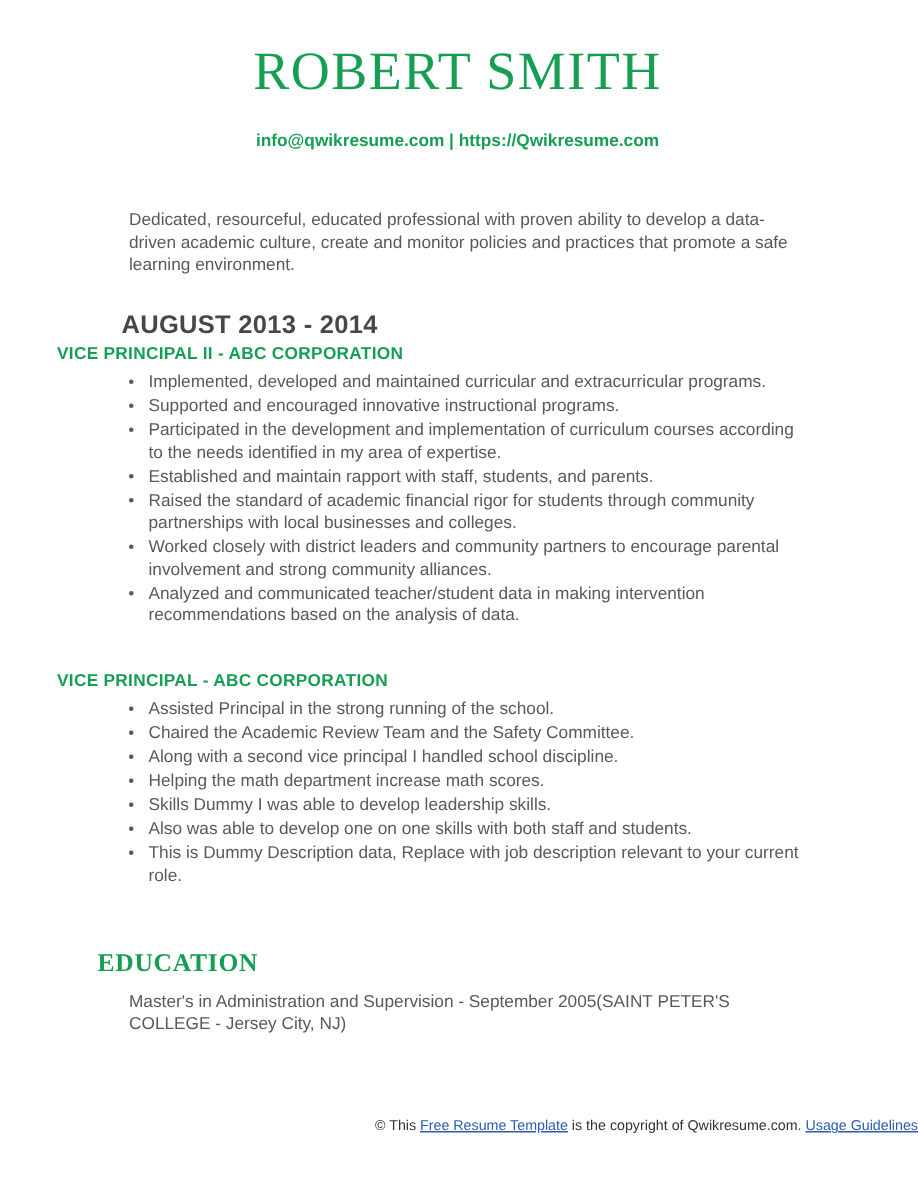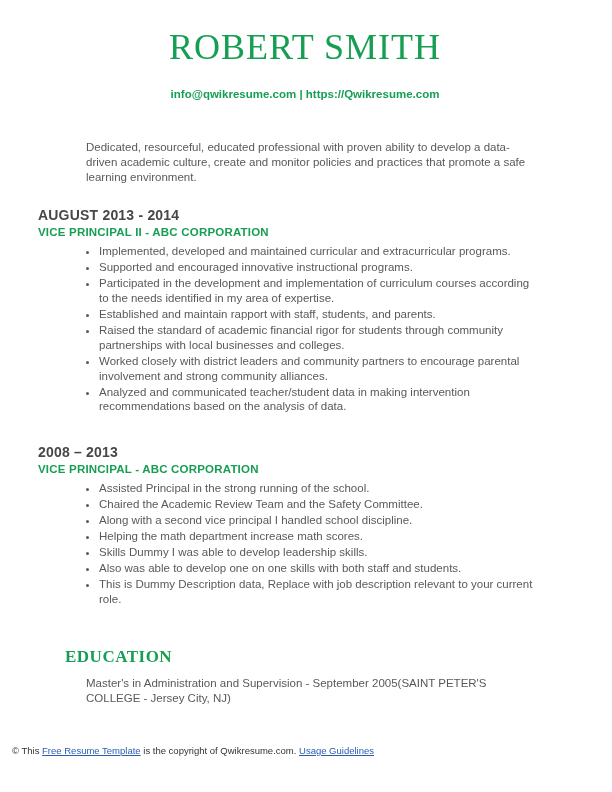--- a/index.html
+++ b/index.html
@@ -41,24 +41,25 @@
   
   .summary {
     margin: 40px 44px 0 48px;
     font-size: 11.5px;
     line-height: 1.32;
     color: #595959;
   }
   
   .job { margin-top: 22px; }
   .job-dates {
-    font-size: 14px;
+    font-size: 17px;
     font-weight: 700;
     color: #474747;
     letter-spacing: 0.2px;
+    margin-left: 43px;
   }
   .job-heading {
     font-size: 11.5px;
     font-weight: 700;
     color: #169e53;
     margin-top: 3px;
     letter-spacing: 0.2px;
   }
   .job ul {
     margin: 6px 35px 0 48px;
@@ -87,21 +88,21 @@
     font-size: 11.5px;
     line-height: 1.32;
     color: #595959;
   }
   
   .footer {
     position: absolute;
     left: 12px;
     right: 0;
     bottom: 16px;
-    text-align: left;
+    text-align: right;
     font-size: 9.5px;
     color: #333333;
   }
   .footer a {
     color: #2a5db0;
     text-decoration: underline;
     cursor: pointer;
   }
 </style>
 </head>
@@ -124,21 +125,20 @@
       <li>Supported and encouraged innovative instructional programs.</li>
       <li>Participated in the development and implementation of curriculum courses according to the needs identified in my area of expertise.</li>
       <li>Established and maintain rapport with staff, students, and parents.</li>
       <li>Raised the standard of academic financial rigor for students through community partnerships with local businesses and colleges.</li>
       <li>Worked closely with district leaders and community partners to encourage parental involvement and strong community alliances.</li>
       <li>Analyzed and communicated teacher/student data in making intervention recommendations based on the analysis of data.</li>
     </ul>
   </section>
 
   <section class="job job2">
-    <div class="job-dates">2008 – 2013</div>
     <div class="job-heading">VICE PRINCIPAL - ABC CORPORATION</div>
     <ul>
       <li>Assisted Principal in the strong running of the school.</li>
       <li>Chaired the Academic Review Team and the Safety Committee.</li>
       <li>Along with a second vice principal I handled school discipline.</li>
       <li>Helping the math department increase math scores.</li>
       <li>Skills Dummy I was able to develop leadership skills.</li>
       <li>Also was able to develop one on one skills with both staff and students.</li>
       <li>This is Dummy Description data, Replace with job description relevant to your current role.</li>
     </ul>

